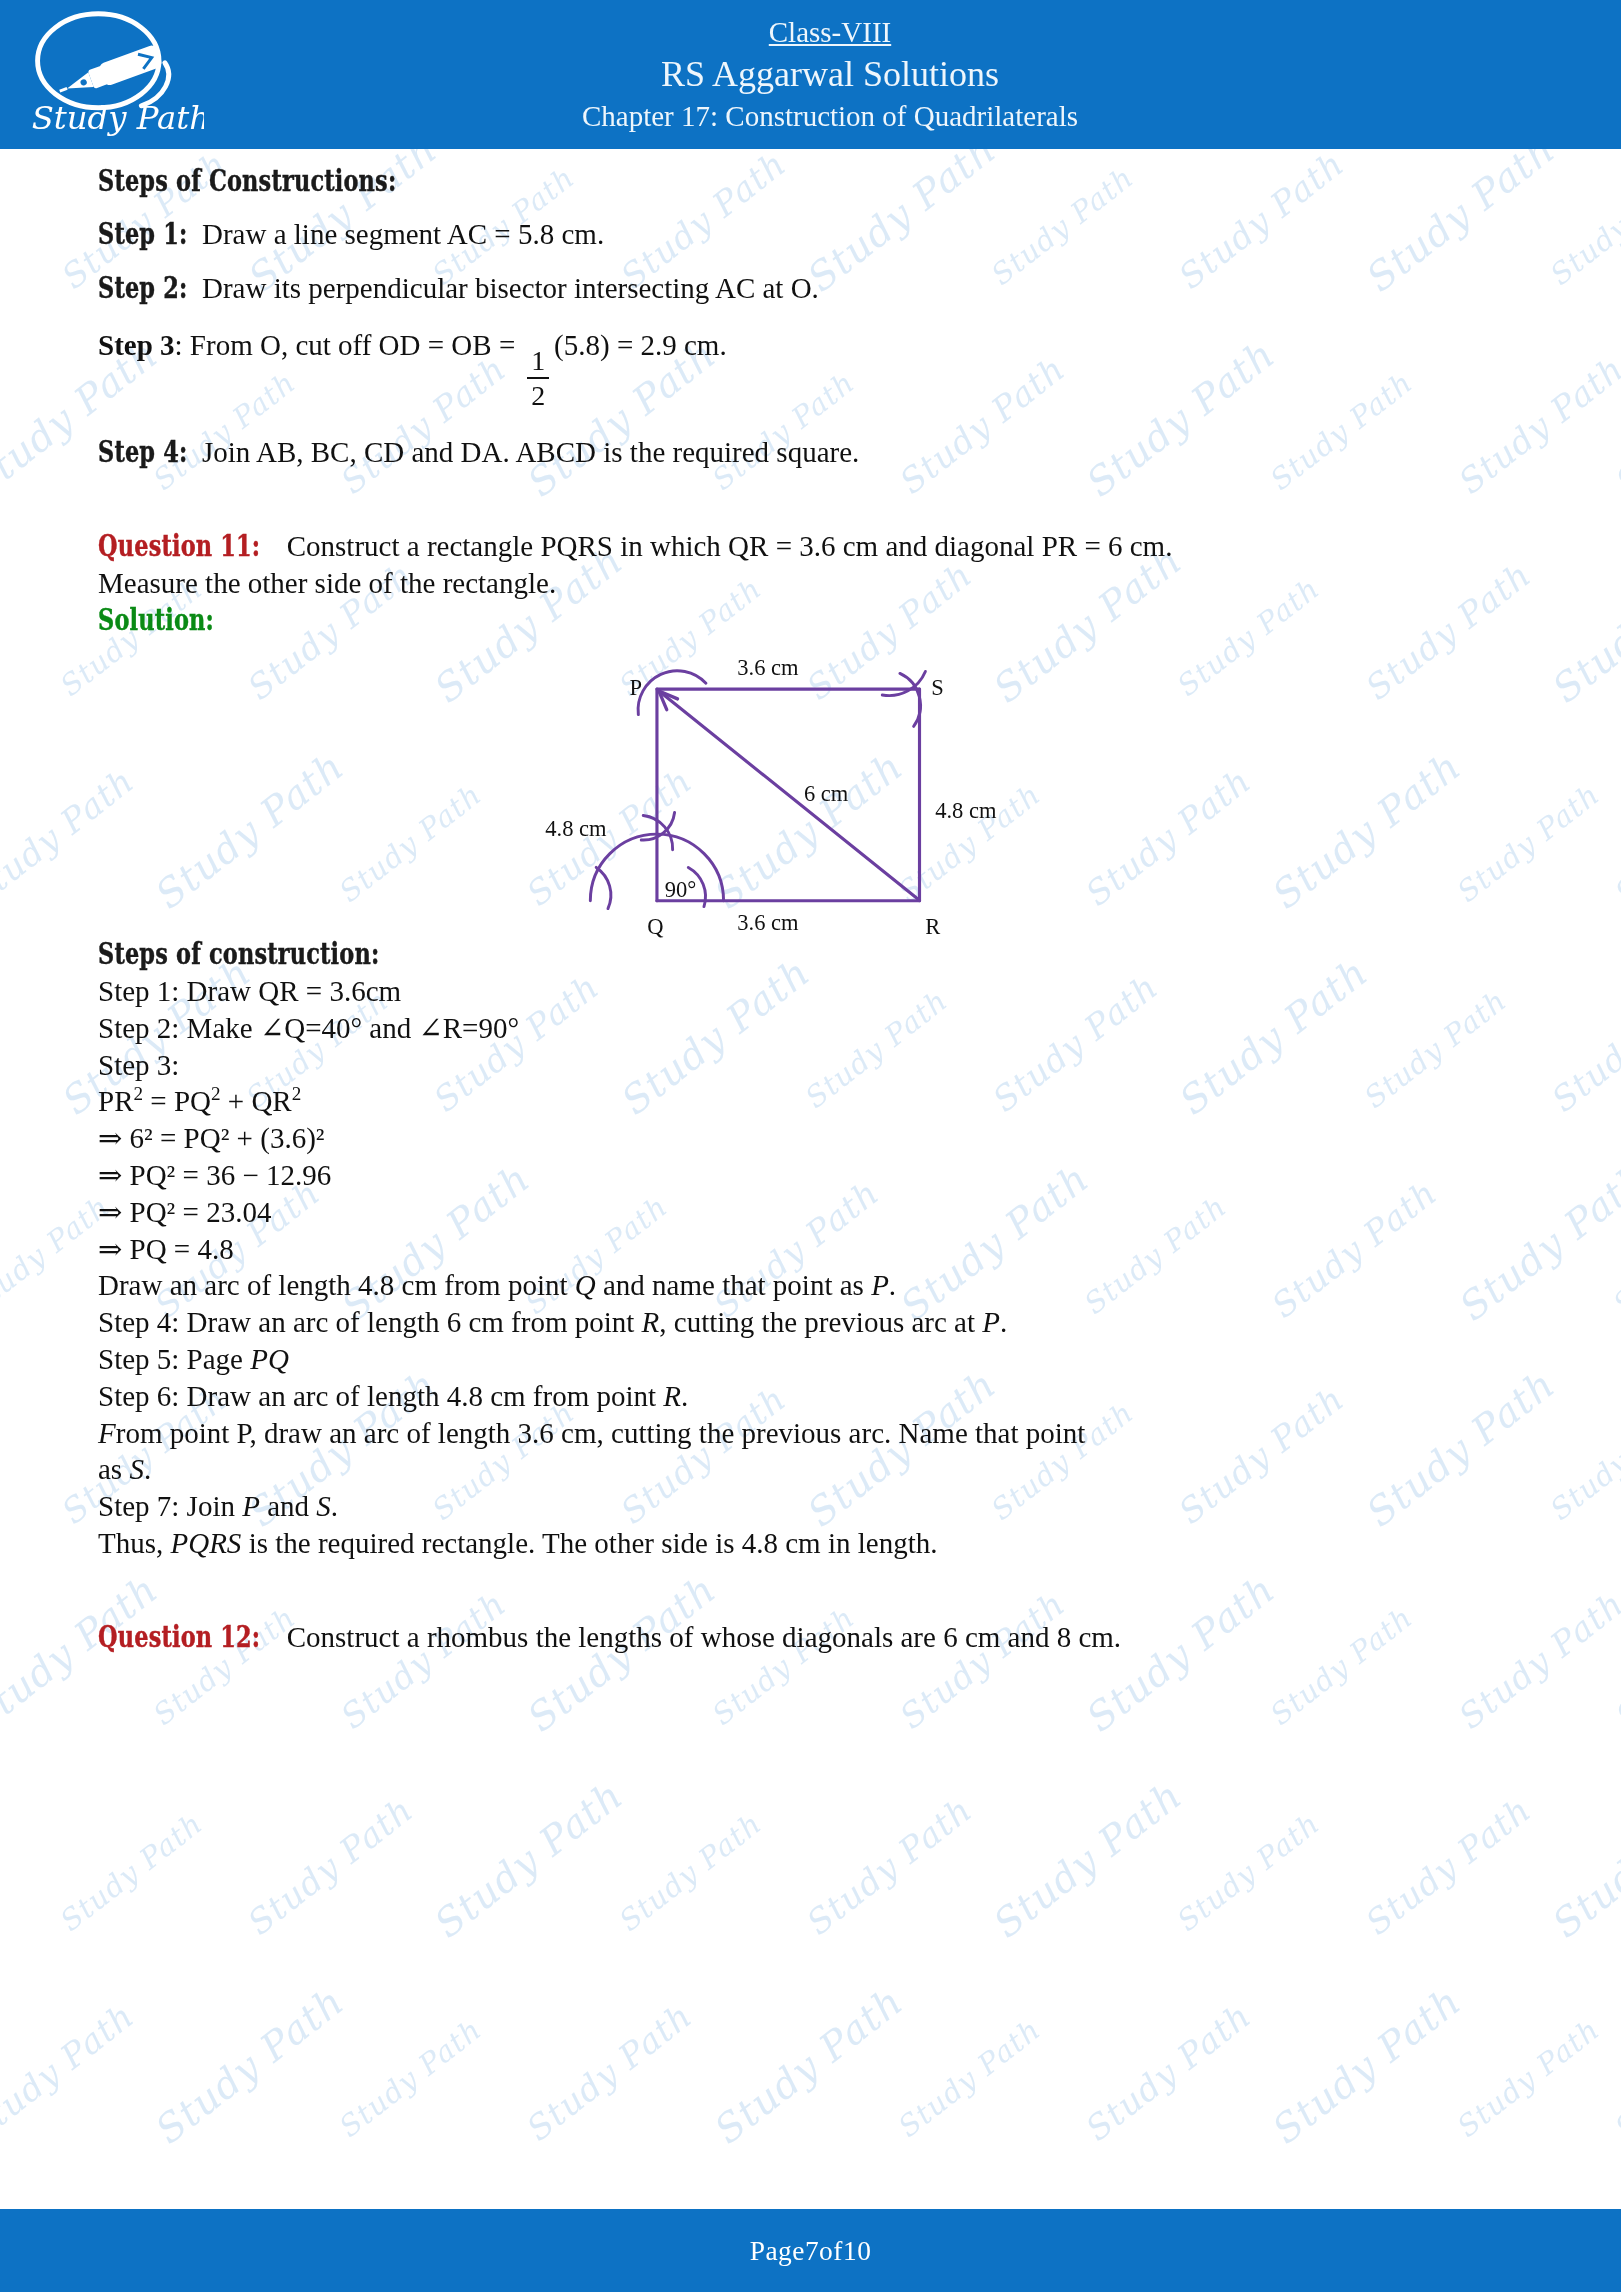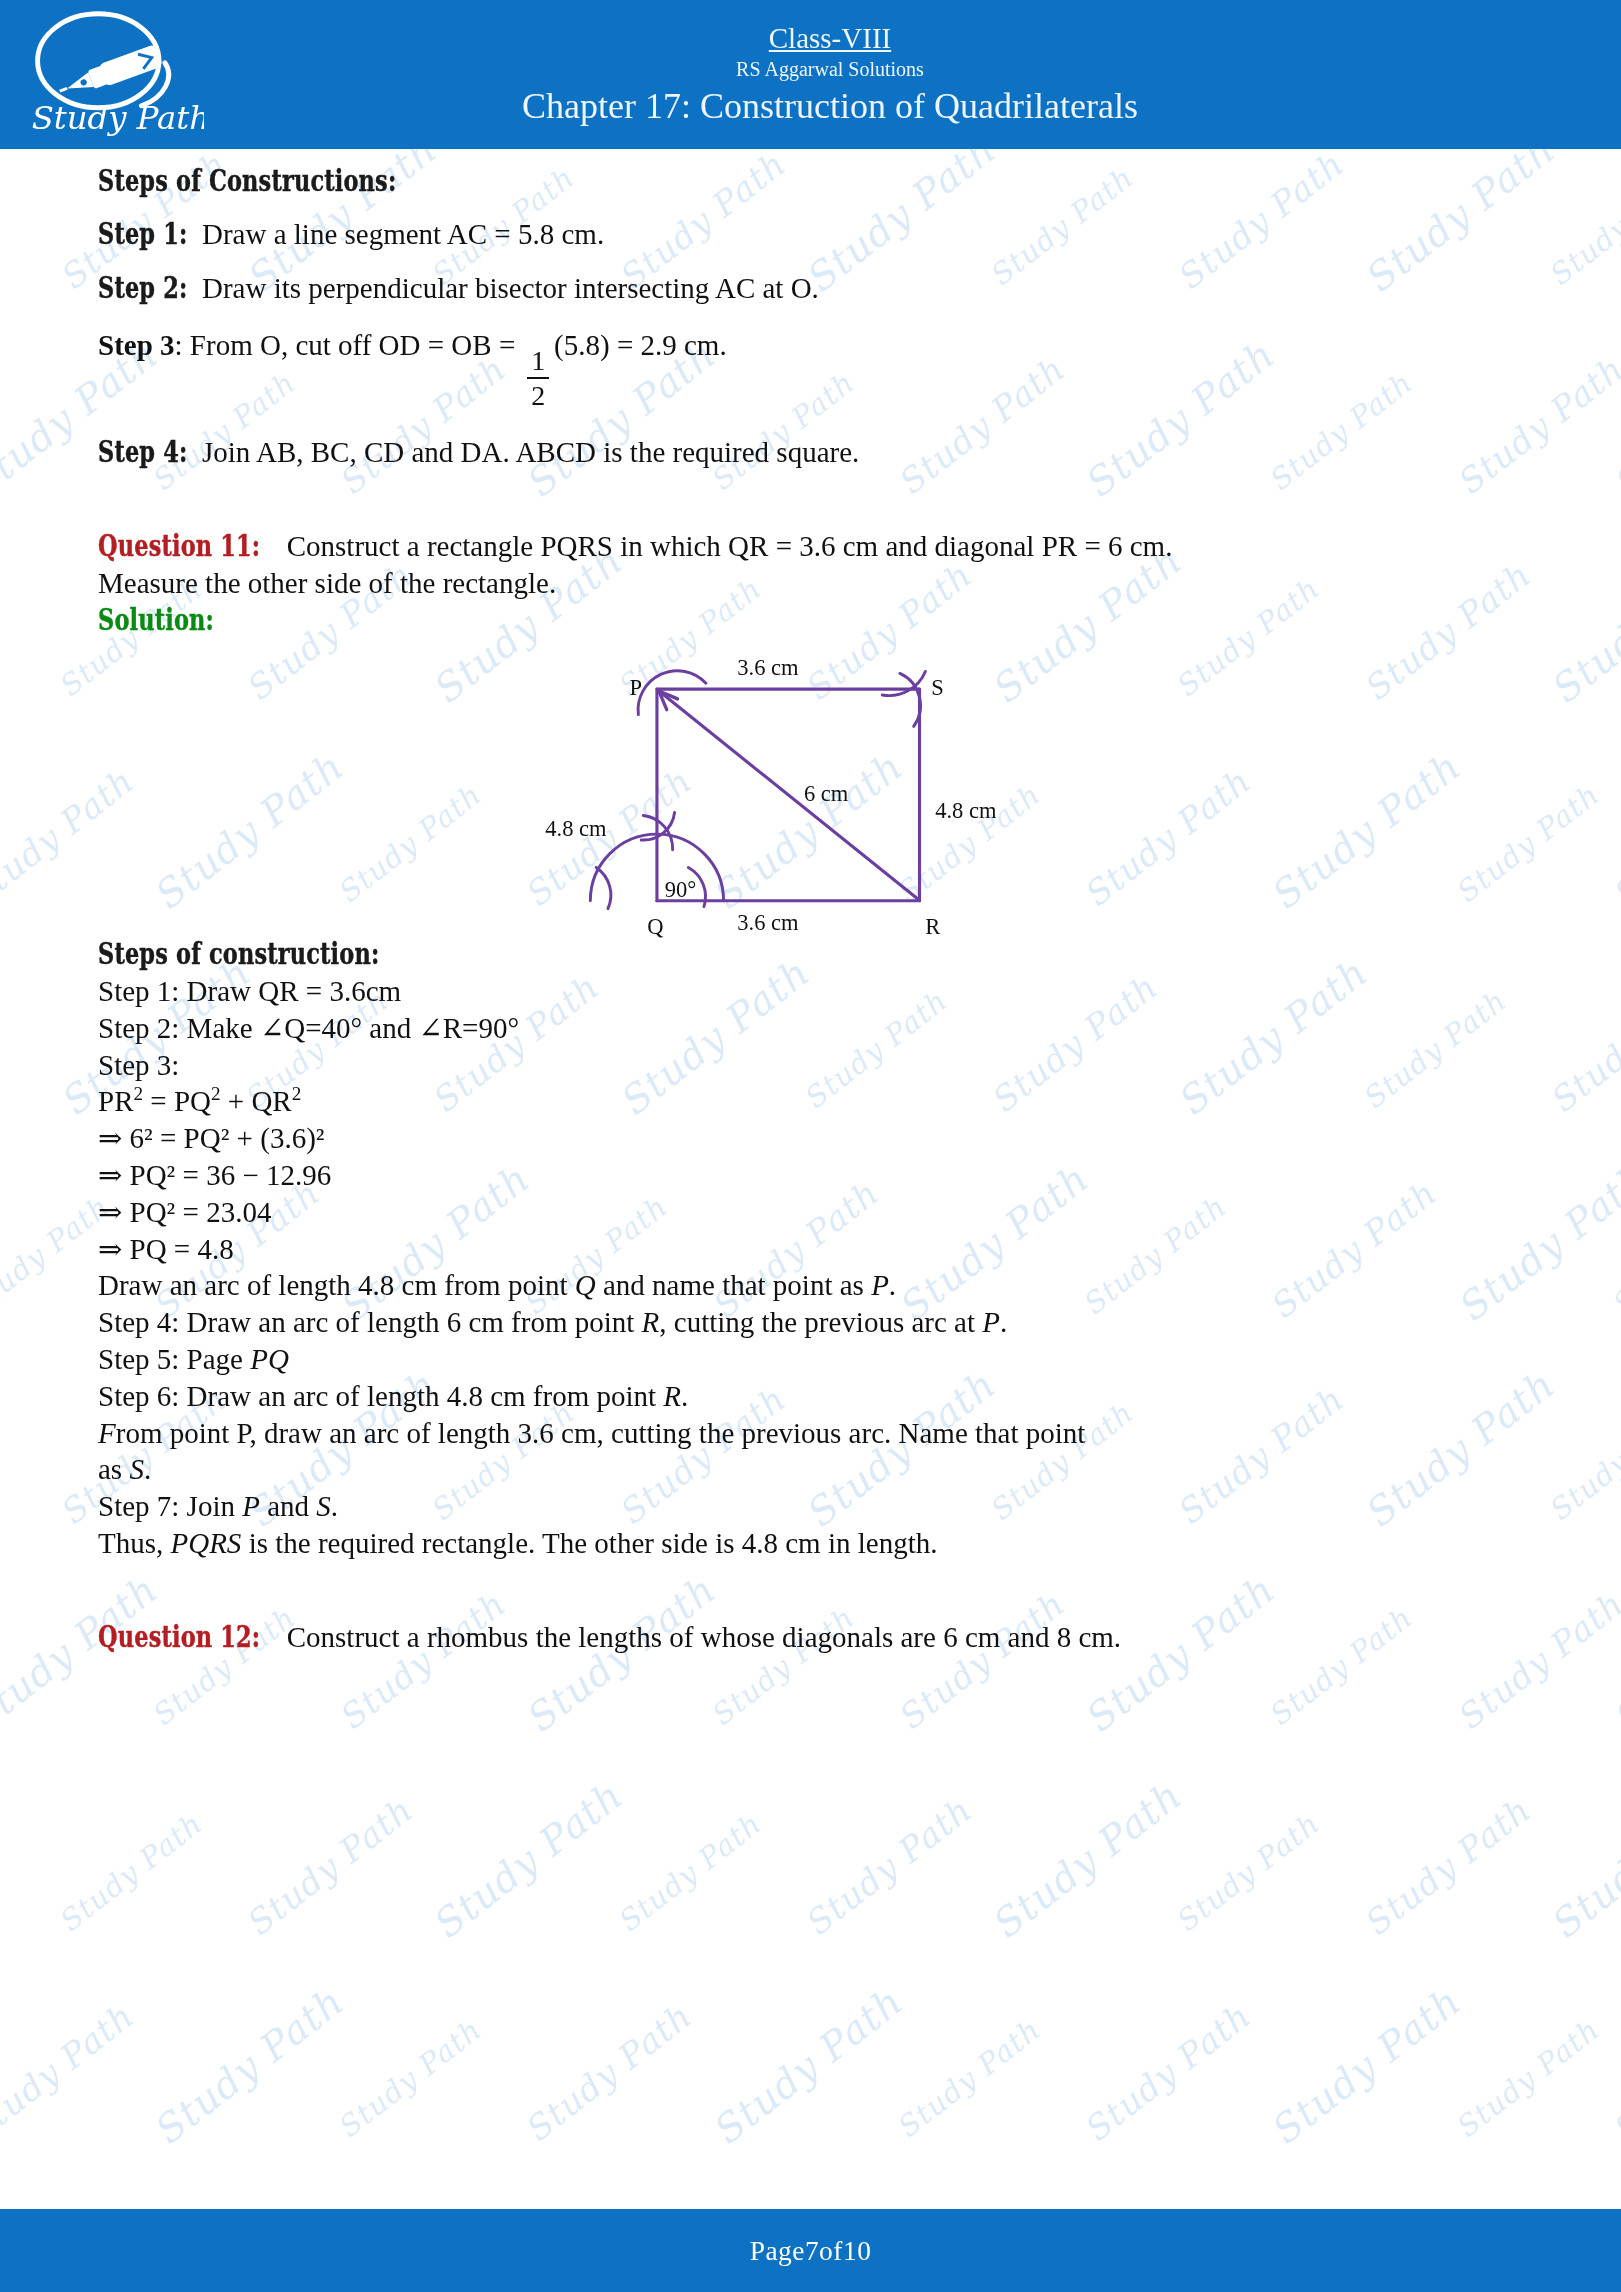--- a/index.html
+++ b/index.html
@@ -49,22 +49,22 @@
     top: 3.9px;
     width: 186px;
     height: 142px;
   }
   #header-titles {
     text-align: center;
     line-height: 1.28;
     margin-left: 39px;
   }
   .hline1 { font-size: 29px; text-decoration: underline; }
-  .hline2 { font-size: 20px; }
-  .hline3 { font-size: 36px; text-align: center; }
+  .hline2 { font-size: 36px; }
+  .hline3 { font-size: 29px; text-align: center; }
 
   
   #content {
     position: relative;
     z-index: 2;
     padding: 13.7px 73px 0 98px;
     font-size: 29px;
     color: #111111;
     line-height: 1.0;
   }

